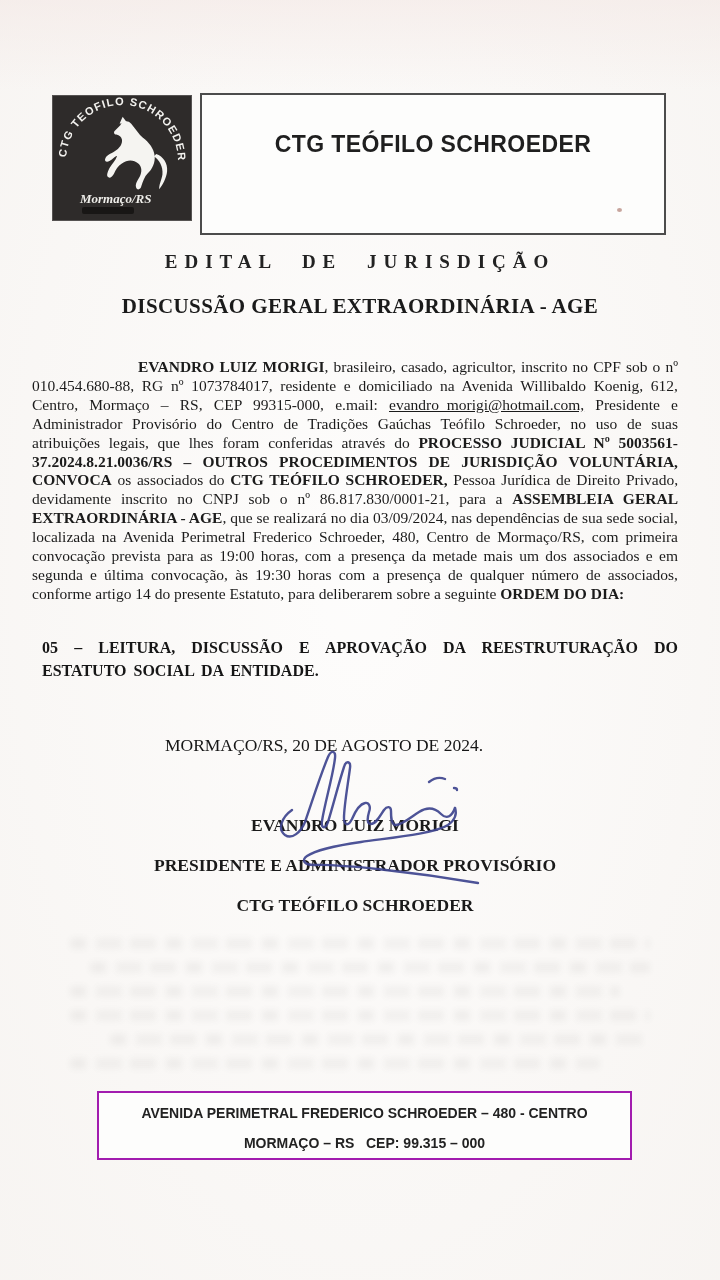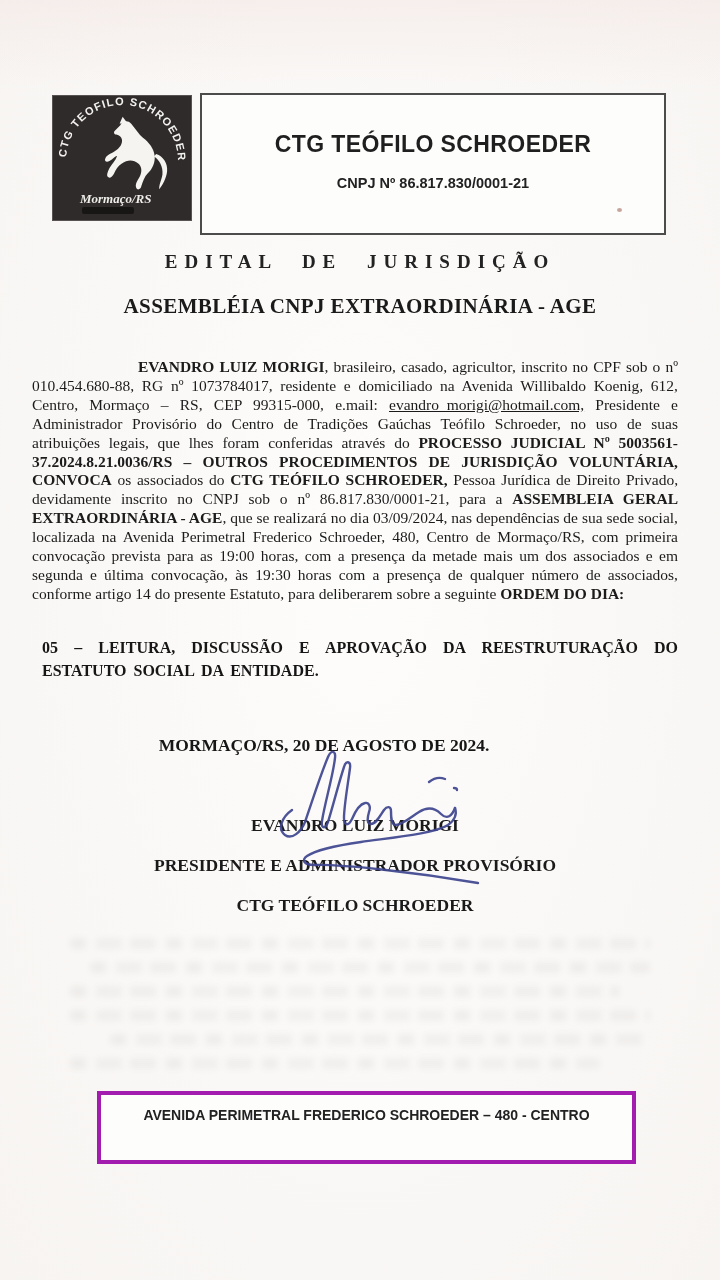--- a/index.html
+++ b/index.html
@@ -44,39 +44,39 @@
   }
   .body-par .b{font-weight:bold;}
   .body-par .u{text-decoration:underline;}
   .order-par{
     position:absolute;left:42px;right:42px;top:636px;
     font-size:16px;line-height:23px;font-weight:bold;text-align:justify;word-spacing:3px;color:#161616;
   }
   
   .dateline{
     position:absolute;left:0;right:72px;top:735px;text-align:center;
-    font-size:17.5px;font-weight:bold;color:#161616;
+    font-size:17.5px;font-weight:normal;color:#161616;
   }
   .sig{position:absolute;left:264px;top:744px;width:222px;height:150px;z-index:3;}
   .signer-name{position:absolute;left:0;right:10px;top:815px;text-align:center;font-size:17.5px;font-weight:bold;color:#1a1a1a;}
   .signer-role{position:absolute;left:0;right:10px;top:855px;text-align:center;font-size:17.5px;font-weight:bold;color:#1a1a1a;}
   .signer-org{position:absolute;left:0;right:10px;top:895px;text-align:center;font-size:17.5px;font-weight:bold;color:#1a1a1a;}
   
   .ghost{
     position:absolute;left:70px;right:70px;height:11px;border-radius:4px;
     background:repeating-linear-gradient(90deg,
       rgba(90,88,86,.5) 0 16px, transparent 16px 26px,
       rgba(90,88,86,.4) 26px 52px, transparent 52px 60px,
       rgba(90,88,86,.45) 60px 86px, transparent 86px 96px);
     filter:blur(3px);opacity:.13;pointer-events:none;
   }
   
   .footer-box{
     position:absolute;left:97px;top:1091px;width:531px;height:65px;
-    border:4px solid #a21caf;background:#fdfdfc;text-align:center;
+    border:2px solid #a21caf;background:#fdfdfc;text-align:center;
     font-family:"Liberation Sans", sans-serif;
   }
   .footer-box .l1{margin-top:12px;font-size:14px;font-weight:bold;white-space:pre;color:#222;}
   .footer-box .l2{margin-top:14px;font-size:14px;font-weight:bold;white-space:pre;color:#222;}
 </style>
 </head>
 <body>
 
 <div class="scan-tint"></div>
 
@@ -94,26 +94,25 @@
       <path fill="#f5f4f1" d="M87 48 C94 52 99 61 98 71 C97 78 93 85 94 90 C98 85 103 76 104 67 C105 57 99 48 90 45 Z"></path>
       <path fill="#f5f4f1" d="M52 4 L47 -3 L43 6 Z"></path>
     </g>
     <text x="28" y="108" font-family="Liberation Serif, serif" font-style="italic" font-weight="bold" font-size="13" fill="#efeeea">Mormaço/RS</text>
     <rect x="30" y="112" width="52" height="7" rx="2" fill="#141312" opacity="0.85"></rect>
   </svg>
 </div>
 
 <div class="header-box">
   <div class="org-title">CTG TEÓFILO SCHROEDER</div>
-  <div class="org-cnpj">CNPJ Nº 86.817.830/0001-21</div>
   <div class="speck" style="left:415px;top:113px;"></div>
 </div>
 
 <div class="title-main">EDITAL DE JURISDIÇÃO</div>
-<div class="title-sub">ASSEMBLÉIA CNPJ EXTRAORDINÁRIA - AGE</div>
+<div class="title-sub">DISCUSSÃO GERAL EXTRAORDINÁRIA - AGE</div>
 
 <div class="body-par"><span class="b">EVANDRO LUIZ MORIGI</span><span>, brasileiro, casado, agricultor, inscrito no CPF sob o nº 010.454.680-88, RG nº 1073784017, residente e domiciliado na Avenida Willibaldo Koenig, 612, Centro, Mormaço – RS, CEP 99315-000, e.mail: </span><span class="u">evandro_morigi@hotmail.com,</span><span> Presidente e Administrador Provisório do Centro de Tradições Gaúchas Teófilo Schroeder, no uso de suas atribuições legais, que lhes foram conferidas através do </span><span class="b">PROCESSO JUDICIAL Nº 5003561-37.2024.8.21.0036/RS – OUTROS PROCEDIMENTOS DE JURISDIÇÃO VOLUNTÁRIA, CONVOCA</span><span> os associados do </span><span class="b">CTG TEÓFILO SCHROEDER,</span><span> Pessoa Jurídica de Direito Privado, devidamente inscrito no CNPJ sob o nº 86.817.830/0001-21, para a </span><span class="b">ASSEMBLEIA GERAL EXTRAORDINÁRIA - AGE</span><span>, que se realizará no dia 03/09/2024, nas dependências de sua sede social, localizada na Avenida Perimetral Frederico Schroeder, 480, Centro de Mormaço/RS, com primeira convocação prevista para as 19:00 horas, com a presença da metade mais um dos associados e em segunda e última convocação, às 19:30 horas com a presença de qualquer número de associados, conforme artigo 14 do presente Estatuto, para deliberarem sobre a seguinte </span><span class="b">ORDEM DO DIA:</span></div>
 
 <div class="order-par">05 – LEITURA, DISCUSSÃO E APROVAÇÃO DA REESTRUTURAÇÃO DO ESTATUTO SOCIAL DA ENTIDADE.</div>
 
 <div class="dateline">MORMAÇO/RS, 20 DE AGOSTO DE 2024.</div>
 
 <svg class="sig" viewBox="0 0 222 150">
   <g fill="none" stroke="#3f458f" stroke-width="2.4" stroke-linecap="round" opacity="0.92">
     <path d="M28 66 C18 73 13 85 21 91 C28 96 37 88 41 78 C48 58 56 32 64 13 C67 6 72 6 71 14 C69 32 61 58 58 77 C57 84 61 86 64 78 C69 62 75 38 80 23 C82 16 87 17 86 24 C84 40 80 62 80 74 C80 81 84 83 88 75 C91 68 96 60 101 59 C105 58 107 63 105 68 C103 75 103 80 107 80 C112 80 116 72 120 66 C123 62 127 62 127 67 C127 73 127 80 131 81 C137 82 147 73 155 68 C163 63 171 64 177 70 C183 76 188 72 191 64"></path>
@@ -129,13 +128,14 @@
 
 <div class="ghost" style="top:938px;"></div>
 <div class="ghost" style="top:962px;left:90px;"></div>
 <div class="ghost" style="top:986px;right:100px;"></div>
 <div class="ghost" style="top:1010px;"></div>
 <div class="ghost" style="top:1034px;left:110px;"></div>
 <div class="ghost" style="top:1058px;right:120px;"></div>
 
 <div class="footer-box">
   <div class="l1">AVENIDA PERIMETRAL FREDERICO SCHROEDER – 480 - CENTRO</div>
+  <div class="l2">MORMAÇO – RS   CEP: 99.315 – 000</div>
 </div>
 
 </body></html>

